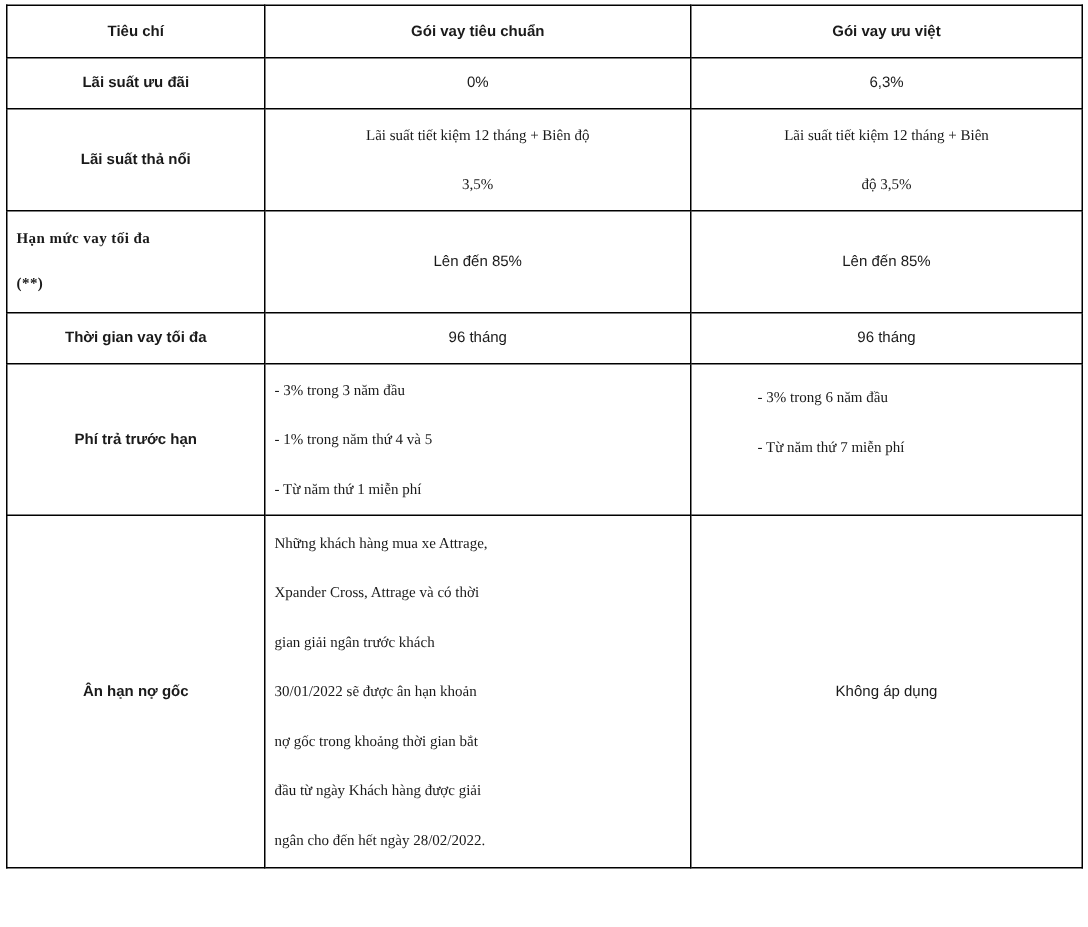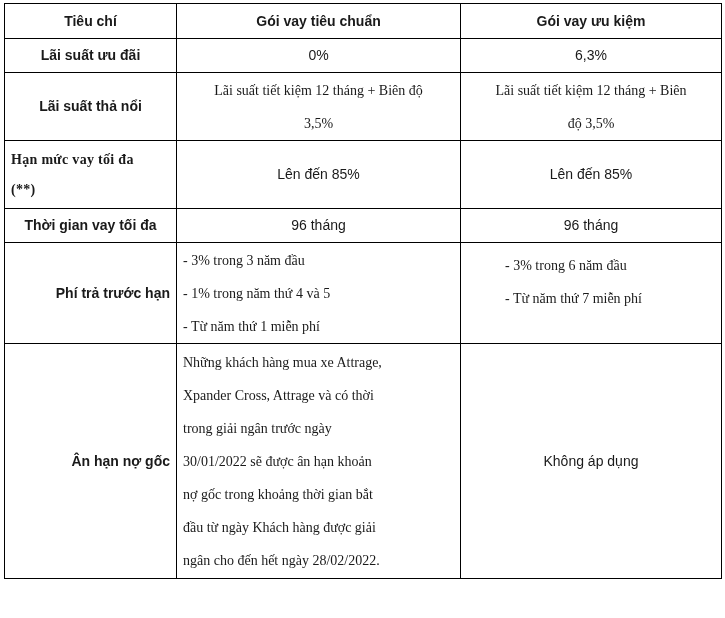--- a/index.html
+++ b/index.html
@@ -1,32 +1,32 @@
 <!DOCTYPE html>
 <html><head>
 <meta charset="utf-8">
 <style>
   html, body { margin: 0; padding: 0; background: #ffffff; }
   body { width: 725px; height: 618px; position: relative; overflow: hidden;
          font-family: "Liberation Sans", "DejaVu Sans", sans-serif; color: #1a1a1a; }
   table.cmp {
     position: absolute; left: 4px; top: 3px;
     width: 717px; border-collapse: collapse; table-layout: fixed;
-    font-size: 14px;
+    font-size: 10px;
   }
   table.cmp td, table.cmp th {
     border: 1.5px solid #000; padding: 0 6px; vertical-align: middle;
     line-height: 33px; word-wrap: break-word;
   }
   col.c1 { width: 172px; }
   col.c2 { width: 284px; }
   col.c3 { width: 261px; }
   th { font-weight: bold; text-align: center; }
   td.crit { font-weight: bold; text-align: center; }
-  td.crit.center { text-align: right; }
+  td.crit.center { text-align: center; }
   td.val { text-align: center; }
   td.list { text-align: left; padding-left: 8px; }
   td.para { text-align: left; padding-left: 8px; }
   tr.r-head { height: 35px; }
   tr.r1 { height: 34px; }
   tr.r2 { height: 34px; }
   tr.r3 { height: 68px; }
   tr.r4 { height: 68px; }
   tr.r5 { height: 34px; }
   tr.r6 { height: 101px; }
@@ -41,21 +41,21 @@
 <table class="cmp">
   <colgroup>
       <col class="c1">
       <col class="c2">
       <col class="c3">
     </colgroup>
   <tbody>
       <tr class="r-head">
     <th>Tiêu chí</th>
     <th>Gói vay tiêu chuẩn</th>
-    <th>Gói vay ưu kiệm</th>
+    <th>Gói vay ưu việt</th>
   </tr>
 
   <tr class="r1">
     <td class="crit">Lãi suất ưu đãi</td>
     <td class="val">0%</td>
     <td class="val">6,3%</td>
   </tr>
 
 
   <tr class="r3">
@@ -96,21 +96,21 @@
       <span class="line">- 3% trong 6 năm đầu</span>
       <span class="line">- Từ năm thứ 7 miễn phí</span>
     </td>
   </tr>
 
   <tr class="r7">
     <td class="crit center">Ân hạn nợ gốc</td>
     <td class="para">
       <span class="line">Những khách hàng mua xe Attrage,</span>
       <span class="line">Xpander Cross, Attrage và có thời</span>
-      <span class="line">trong giải ngân trước ngày</span>
+      <span class="line">gian giải ngân trước khách</span>
       <span class="line">30/01/2022 sẽ được ân hạn khoản</span>
       <span class="line">nợ gốc trong khoảng thời gian bắt</span>
       <span class="line">đầu từ ngày Khách hàng được giải</span>
       <span class="line">ngân cho đến hết ngày 28/02/2022.</span>
     </td>
     <td class="val">Không áp dụng</td>
   </tr>
 </tbody>
   </table>
 

